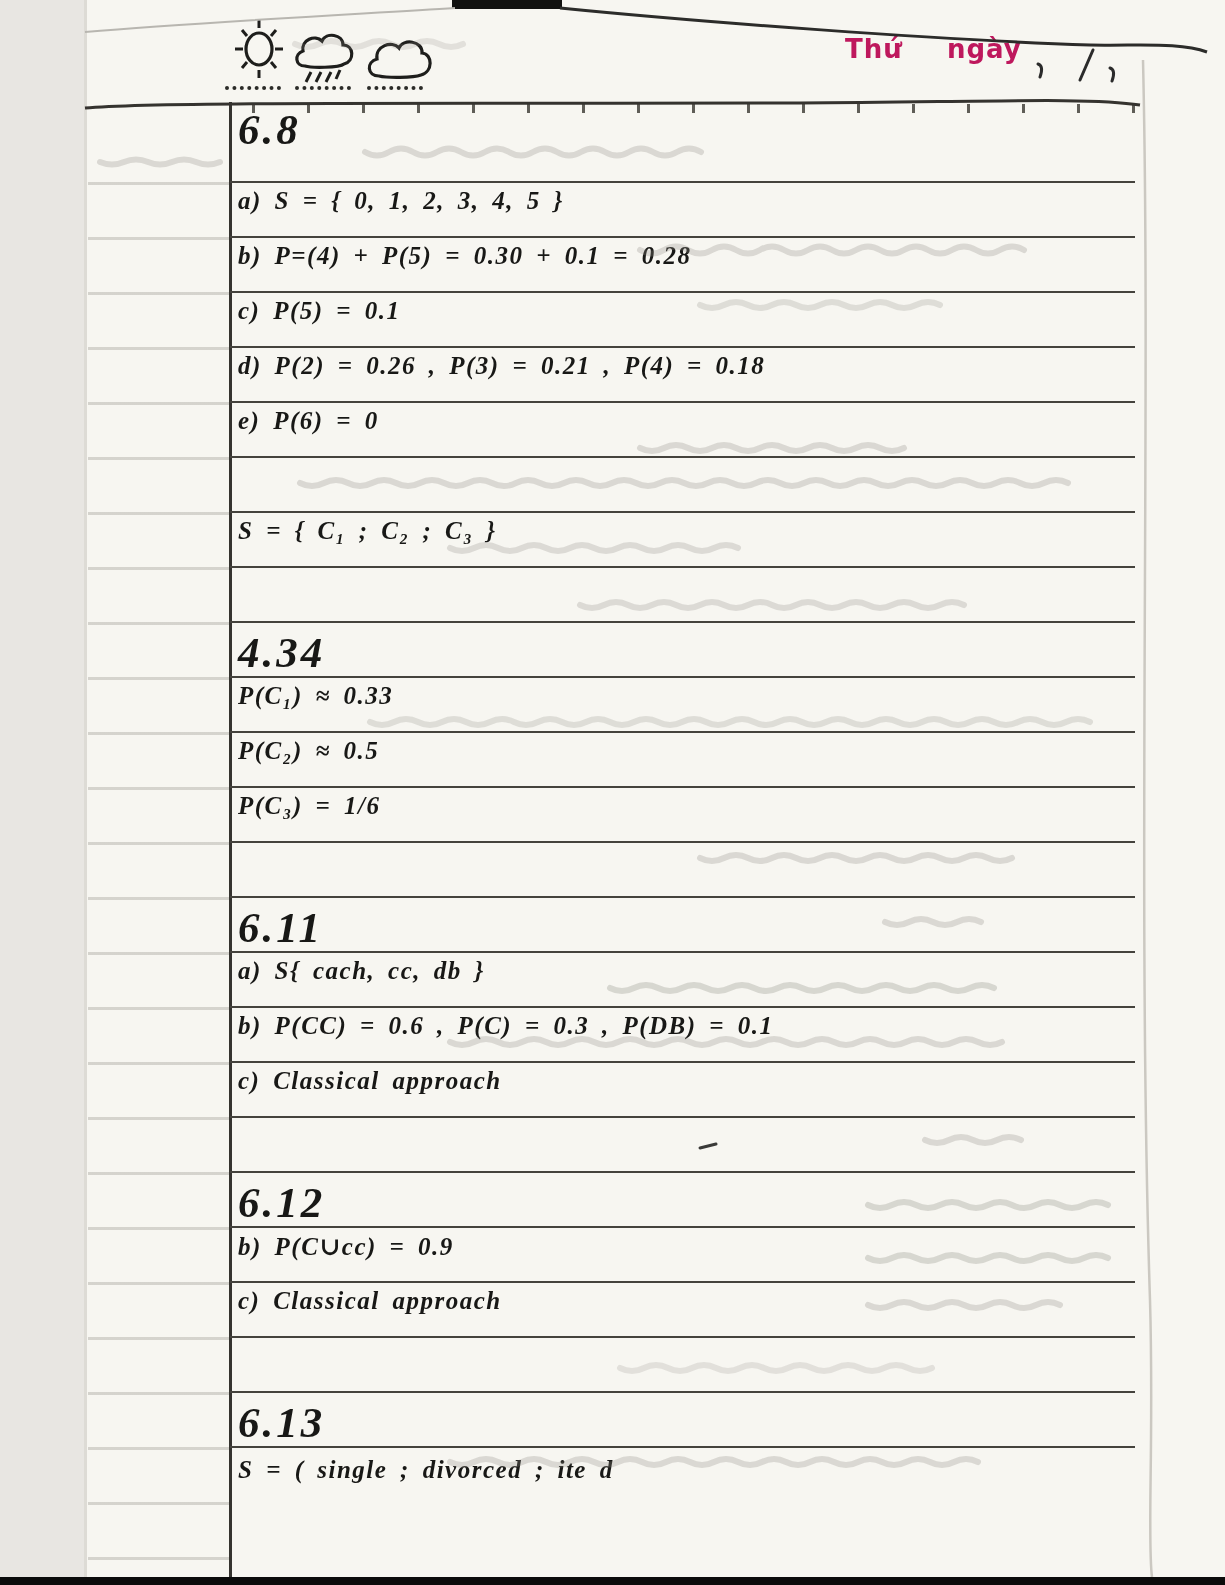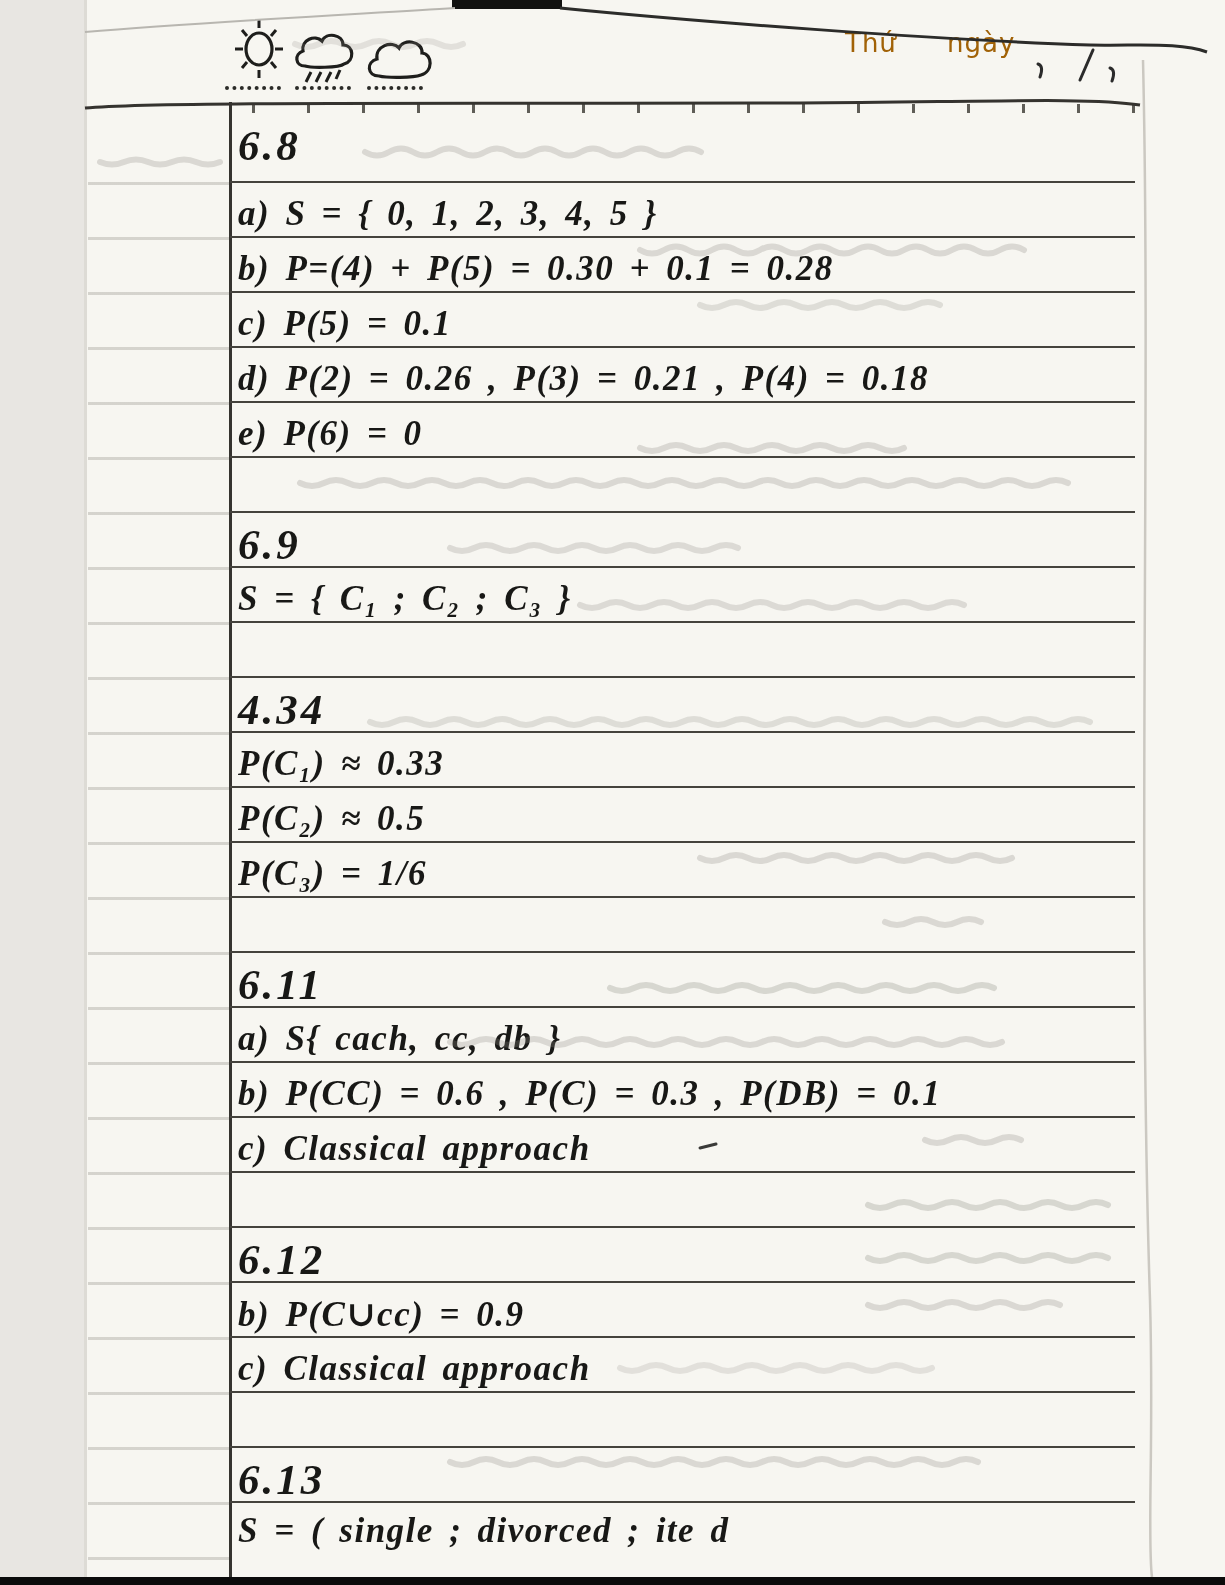--- a/index.html
+++ b/index.html
@@ -16,33 +16,33 @@
     position:absolute;left:84px;top:0;width:3px;height:1585px;
     background:#dddbd5;
   }
   
   .overlay{position:absolute;left:0;top:0;width:1225px;height:1585px;pointer-events:none;}
   
   .weather{position:absolute;left:225px;top:18px;width:230px;height:80px;}
   .wicon{position:absolute;top:0;}
   .dotline{position:absolute;top:68px;width:56px;border-bottom:4px dotted #2b2b28;}
   
-  .daylabel{position:absolute;top:28px;font-size:26px;font-weight:normal;color:#a16207;letter-spacing:1px;}
+  .daylabel{position:absolute;top:34px;font-size:26px;font-weight:bold;color:#be185d;letter-spacing:1px;}
   
   #rows{position:absolute;left:230px;top:100px;width:905px;height:1477px;overflow:hidden;}
   .row{
     box-sizing:border-box;height:55px;border-bottom:2.5px solid #45433d;
-    display:flex;align-items:center;padding-left:8px;overflow:visible;
+    display:flex;align-items:flex-start;padding-left:8px;overflow:visible;
   }
   .row.first{height:83px;}
   .row.partial{align-items:flex-start;padding-top:4px;border-bottom:none;}
   .ink{
     font-family:"Liberation Serif","DejaVu Serif",serif;
     font-style:italic;font-weight:bold;color:#181816;
-    font-size:35px;letter-spacing:1.5px;word-spacing:5px;
+    font-size:25px;letter-spacing:1.5px;word-spacing:5px;
     white-space:nowrap;transform:translateY(4px);
   }
   .row.heading .ink{font-size:43px;letter-spacing:3px;transform:translateY(5px);}
   
   .margin-lines{
     position:absolute;left:88px;top:130px;width:142px;height:1447px;
     background:repeating-linear-gradient(to bottom,transparent 0 52.5px,#b9b7b0 52.5px 55px);
     opacity:.55;
   }
   
@@ -116,23 +116,20 @@
     <div class="row">
       <span class="ink">c) P(5) = 0.1</span>
     </div>
     <div class="row">
       <span class="ink">d) P(2) = 0.26 , P(3) = 0.21 , P(4) = 0.18</span>
     </div>
     <div class="row">
       <span class="ink">e) P(6) = 0</span>
     </div>
     <div class="row"></div>
-    <div class="row heading">
-      <span class="ink">6.9</span>
-    </div>
     <div class="row">
       <span class="ink">S = { C₁ ; C₂ ; C₃ }</span>
     </div>
     <div class="row"></div>
     <div class="row heading">
       <span class="ink">4.34</span>
     </div>
     <div class="row">
       <span class="ink">P(C₁) ≈ 0.33</span>
     </div>

